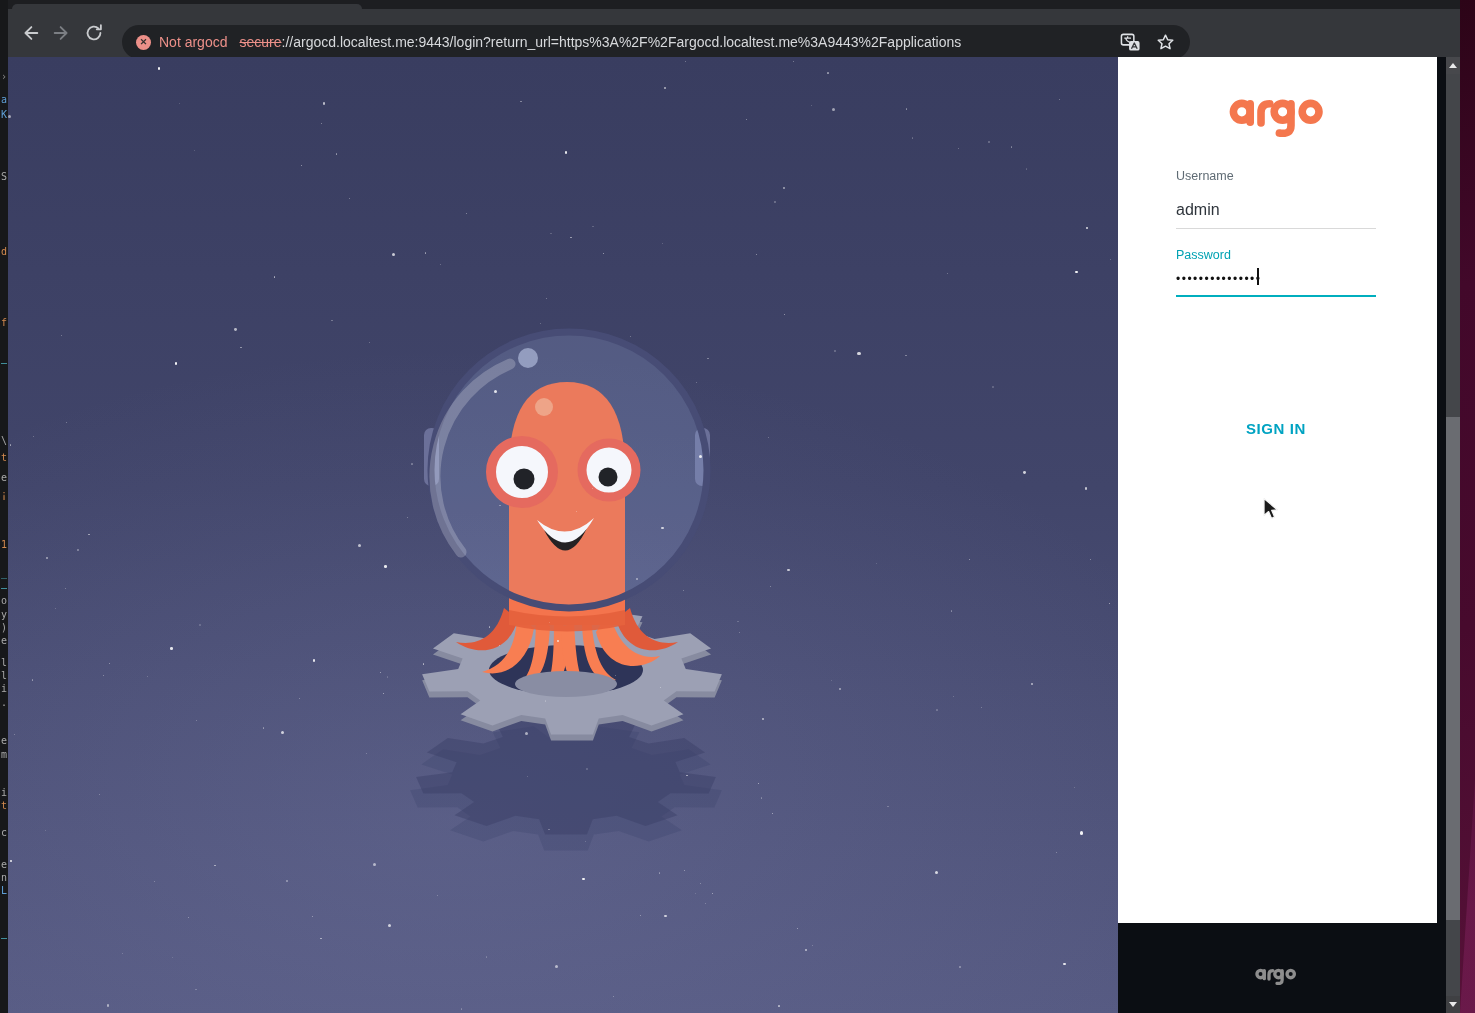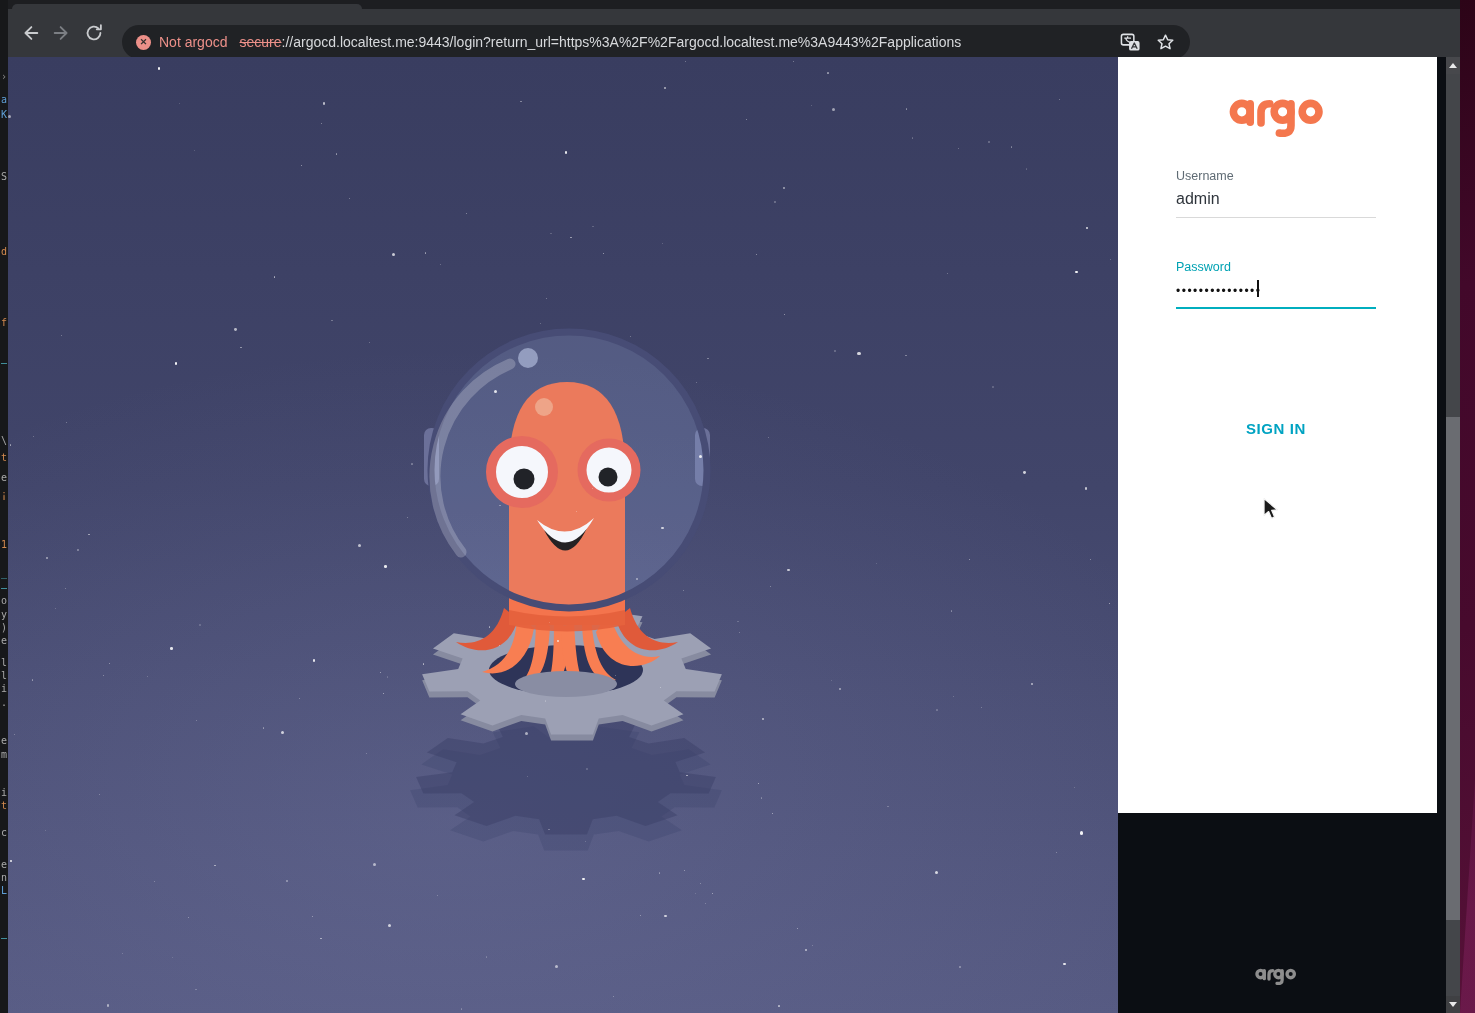--- a/index.html
+++ b/index.html
@@ -61,32 +61,32 @@
   
   .content { position:absolute; left:0; top:57px; width:100%; height:956px; }
   .space { position:absolute; left:0; top:0; width:1110px; height:956px; overflow:hidden;
     background:radial-gradient(130% 90% at 40% 80%, rgba(125,130,175,.25) 0%, rgba(125,130,175,0) 55%),
                linear-gradient(180deg,#393d60 0%,#41456a 45%,#565a82 100%); }
   .star { position:absolute; border-radius:50%; background:#fff; }
   .headline { position:absolute; left:0; top:112px; width:100%; text-align:center;
     color:#fefefe; font-size:45px; font-weight:300; letter-spacing:.5px; }
   .mascot { position:absolute; left:376px; top:263px; }
 
-  .login-panel { position:absolute; left:1110px; top:0; width:319px; height:756px; background:#ffffff; }
+  .login-panel { position:absolute; left:1110px; top:0; width:319px; height:866px; background:#ffffff; }
   .logo-main { position:absolute; left:59px; top:34px; width:200px; display:flex; justify-content:center; }
   .logo-main svg { width:96px; }
   .field { position:absolute; left:58px; width:200px; }
   .f-user { top:112px; }
-  .f-pass { top:191px;margin-top:12px; }
+  .f-pass { top:191px; }
   .field .flabel { font-size:12.5px; display:block; margin-bottom:7px; }
   .f-user .flabel { color:#5f6b74; }
   .f-pass .flabel { color:#00a2b3; }
   .field input { width:200px; border:none; outline:none; background:transparent; padding:0 0 9px 0;
     font-family:"Liberation Sans", sans-serif; }
-  .f-user input { font-size:16px; color:#2f353c; border-bottom:1px solid #d9d9d9; }
+  .f-user input { font-size:16px; color:#2f353c; border-bottom:1px solid #d9d9d9;margin-top:11px; }
   .f-pass input { font-size:12px; letter-spacing:1.5px; color:#111; border-bottom:2px solid #00aebe; }
   .caret { position:absolute; left:81px; top:20px; width:2px; height:17px; background:#111; }
   .signin { position:absolute; left:58px; top:363px; width:200px; text-align:center;
     color:#00a3c2; font-size:15px; font-weight:bold; letter-spacing:.6px; cursor:pointer; }
   .logo-footer { position:absolute; left:58px; top:908px; width:200px; display:flex; justify-content:center; }
   .logo-footer svg { width:42px; }
   .pointer { position:absolute; left:144px; top:440px; }
 
   .page-edge { position:absolute; left:1429px; top:0; width:9px; height:956px; background:#0b0e13; }
   .scrollbar { position:absolute; left:1438px; top:0; width:14px; height:956px; background:#44464a; }

